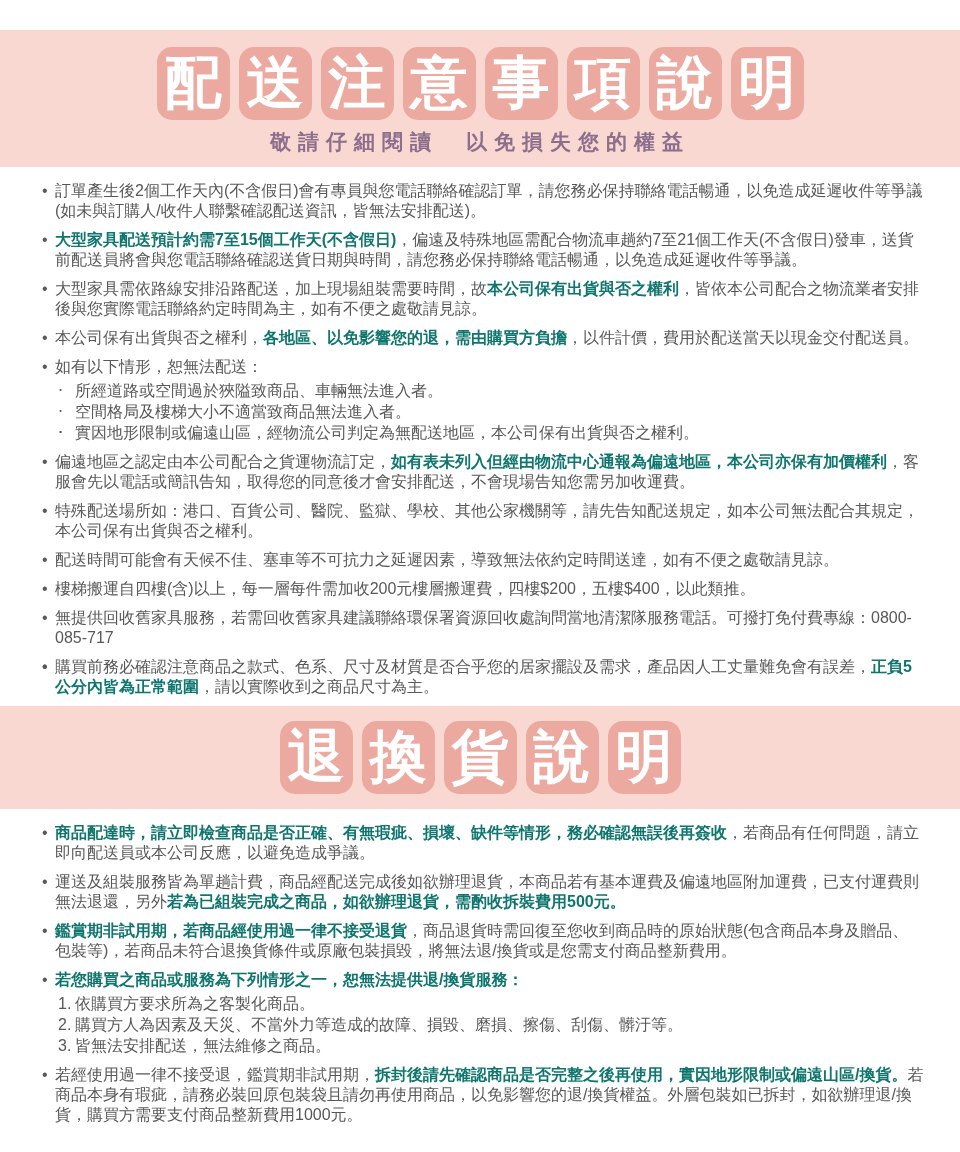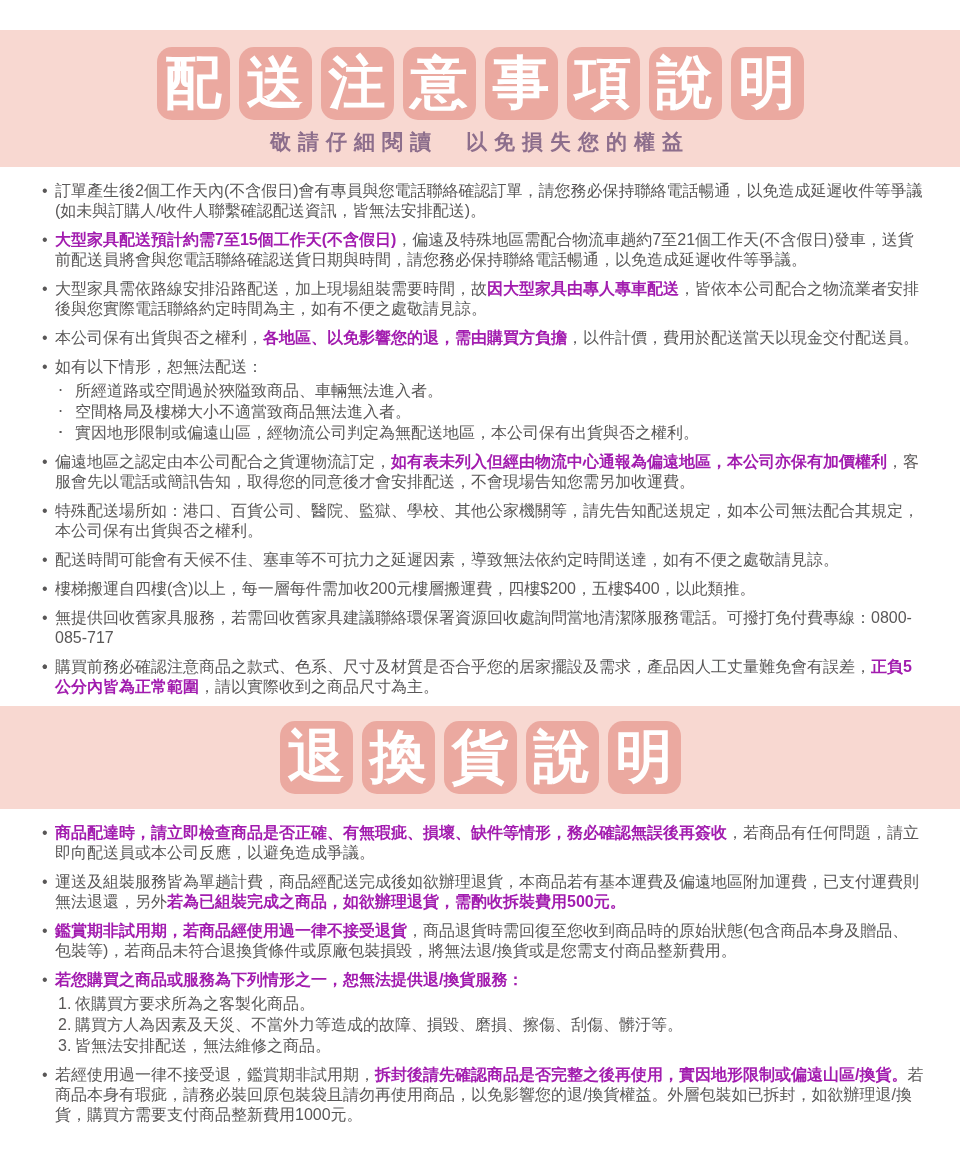--- a/index.html
+++ b/index.html
@@ -19,21 +19,21 @@
   }
   .subtitle{
     margin-top:8px;color:#8d6e8c;font-size:21px;font-weight:bold;
     letter-spacing:7px;
   }
   .content{
     padding:5px 36px 0 42px;color:#595757;font-size:16px;line-height:20px;
   }
   .note{position:relative;padding-left:13px;margin:9px 0;}
   .bullet{position:absolute;left:0;top:0;color:#595757;}
-  .red{color:#a21caf;font-weight:bold;}
+  .red{color:#0f766e;font-weight:bold;}
   .subs{margin-top:3px;}
   .sub{position:relative;padding-left:20px;line-height:21px;}
   .sub .marker{position:absolute;left:3px;}
 </style>
 </head>
 <body>
 
 <div class="band band1">
   <div class="tiles" id="tiles1">
       <div class="tile">配</div>
@@ -44,21 +44,21 @@
       <div class="tile">項</div>
       <div class="tile">說</div>
       <div class="tile">明</div>
     </div>
   <div class="subtitle">敬請仔細閱讀　以免損失您的權益</div>
 </div>
 
 <div class="content" id="list1">
     <div class="note"><span class="bullet">•</span><span><span>訂單產生後2個工作天內(不含假日)會有專員與您電話聯絡確認訂單，請您務必保持聯絡電話暢通，以免造成延遲收件等爭議(如未與訂購人/收件人聯繫確認配送資訊，皆無法安排配送)。</span></span></div>
     <div class="note"><span class="bullet">•</span><span><span class="red">大型家具配送預計約需7至15個工作天(不含假日)</span><span>，偏遠及特殊地區需配合物流車趟約7至21個工作天(不含假日)發車，送貨前配送員將會與您電話聯絡確認送貨日期與時間，請您務必保持聯絡電話暢通，以免造成延遲收件等爭議。</span></span></div>
-    <div class="note"><span class="bullet">•</span><span><span>大型家具需依路線安排沿路配送，加上現場組裝需要時間，故</span><span class="red">因大型家具由專人專車配送</span><span>，皆依本公司配合之物流業者安排後與您實際電話聯絡約定時間為主，如有不便之處敬請見諒。</span></span></div>
+    <div class="note"><span class="bullet">•</span><span><span>大型家具需依路線安排沿路配送，加上現場組裝需要時間，故</span><span class="red">本公司保有出貨與否之權利</span><span>，皆依本公司配合之物流業者安排後與您實際電話聯絡約定時間為主，如有不便之處敬請見諒。</span></span></div>
     <div class="note"><span class="bullet">•</span><span><span>本公司保有出貨與否之權利，</span><span class="red">各地區、以免影響您的退，需由購買方負擔</span><span>，以件計價，費用於配送當天以現金交付配送員。</span></span></div>
     <div class="note"><span class="bullet">•</span><span><span>如有以下情形，恕無法配送：</span></span><div class="subs">
         <div class="sub"><span class="marker">‧</span><span>所經道路或空間過於狹隘致商品、車輛無法進入者。</span></div>
         <div class="sub"><span class="marker">‧</span><span>空間格局及樓梯大小不適當致商品無法進入者。</span></div>
         <div class="sub"><span class="marker">‧</span></div>
         <div class="sub"><span class="marker">‧</span><span>實因地形限制或偏遠山區，經物流公司判定為無配送地區，本公司保有出貨與否之權利。</span></div>
       </div></div>
     <div class="note"><span class="bullet">•</span><span><span>偏遠地區之認定由本公司配合之貨運物流訂定，</span><span class="red">如有表未列入但經由物流中心通報為偏遠地區，本公司亦保有加價權利</span><span>，客服會先以電話或簡訊告知，取得您的同意後才會安排配送，不會現場告知您需另加收運費。</span></span></div>
     <div class="note"><span class="bullet">•</span><span><span>特殊配送場所如：港口、百貨公司、醫院、監獄、學校、其他公家機關等，請先告知配送規定，如本公司無法配合其規定，本公司保有出貨與否之權利。</span></span></div>
     <div class="note"><span class="bullet">•</span><span><span>配送時間可能會有天候不佳、塞車等不可抗力之延遲因素，導致無法依約定時間送達，如有不便之處敬請見諒。</span></span></div>

